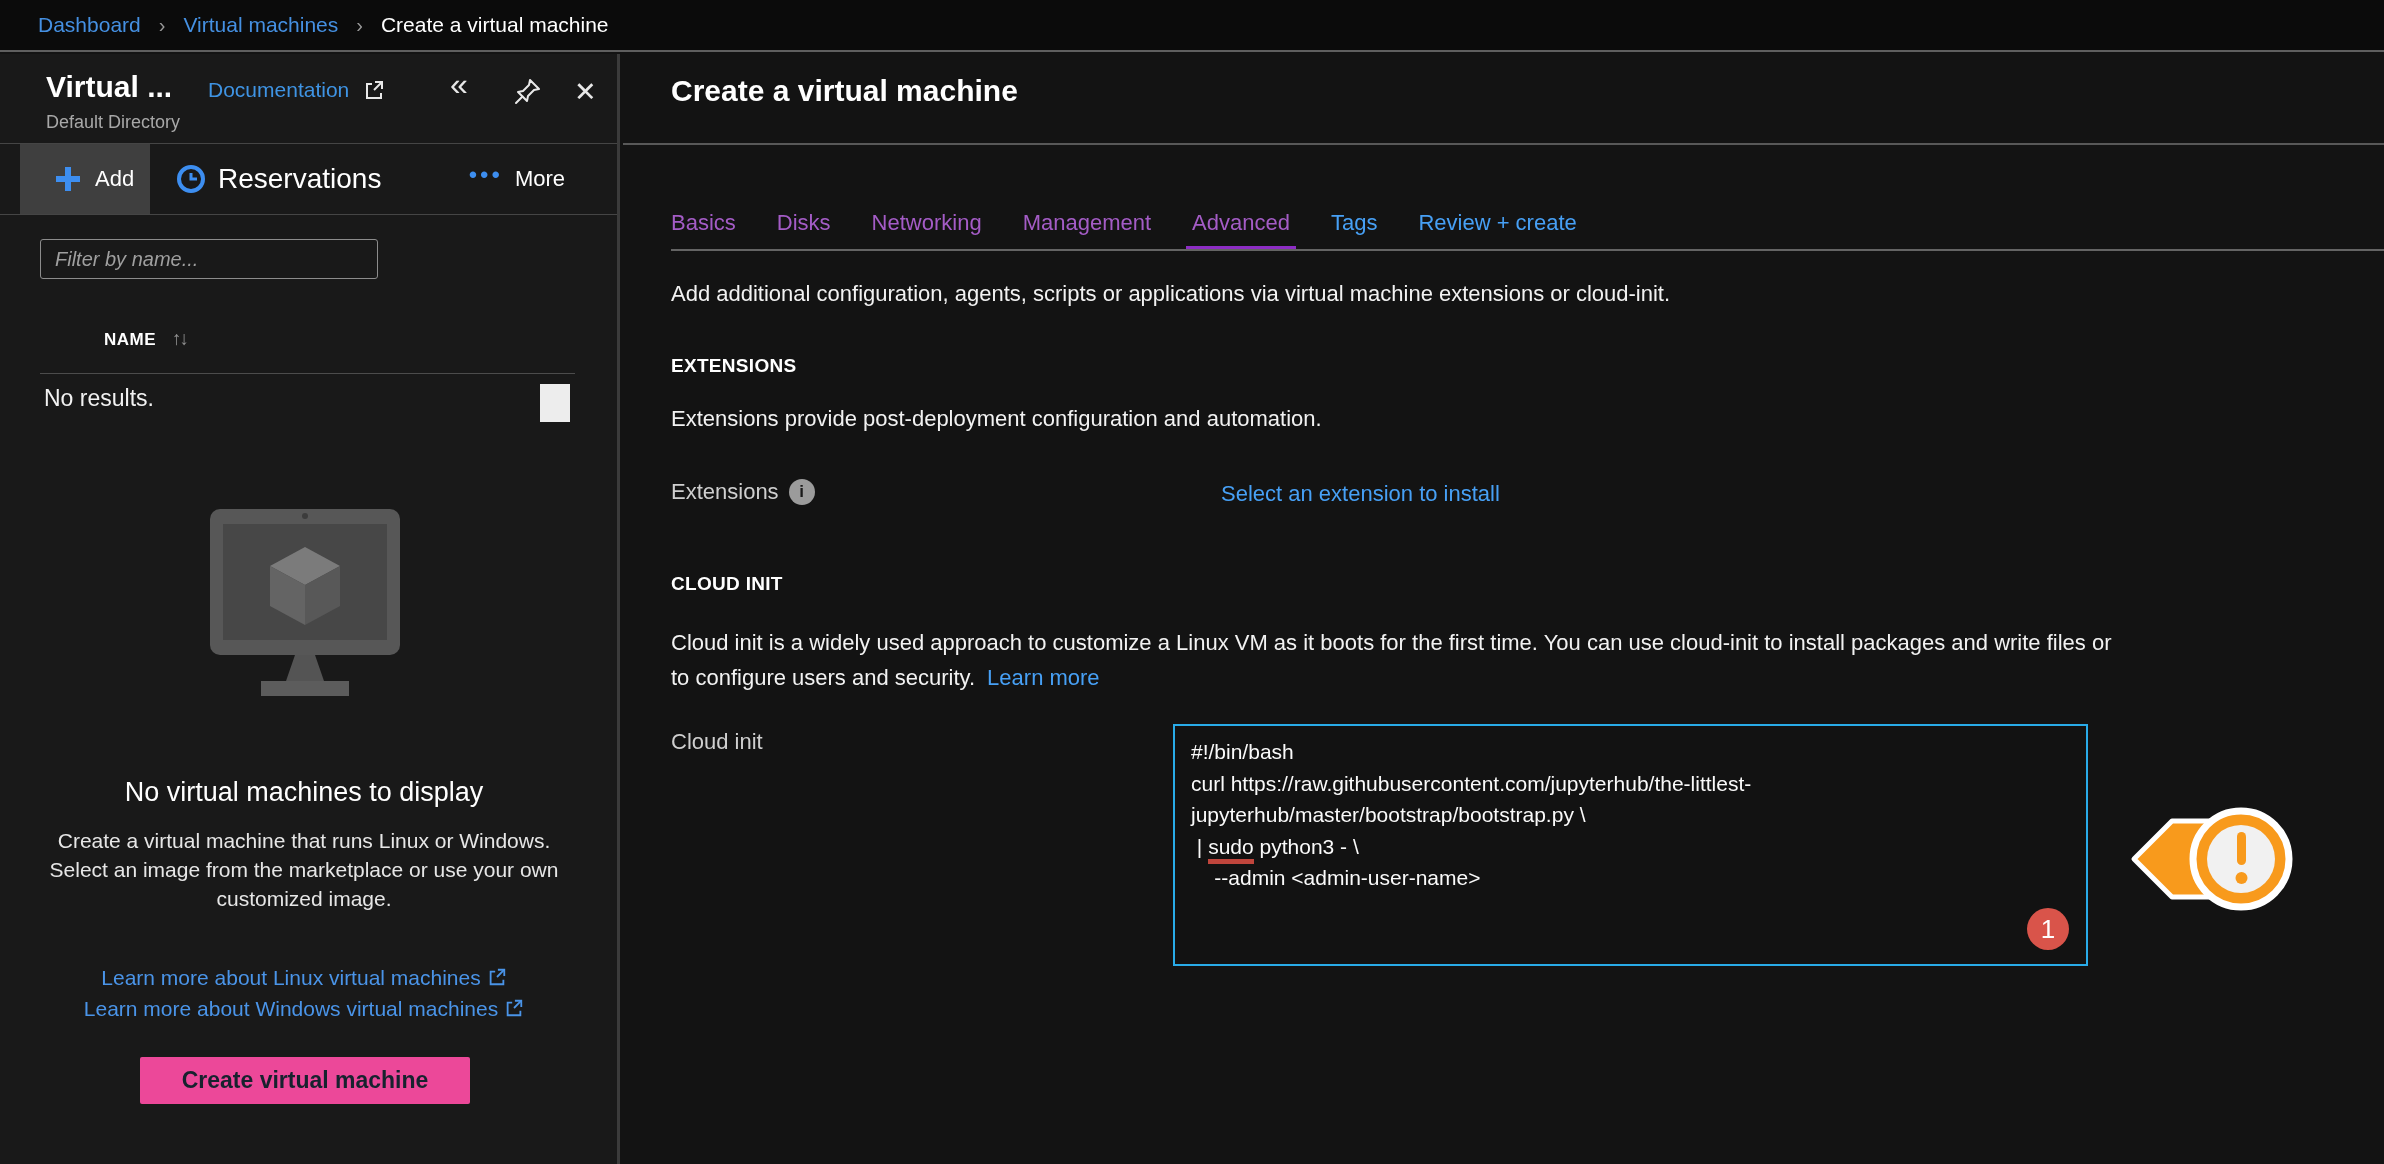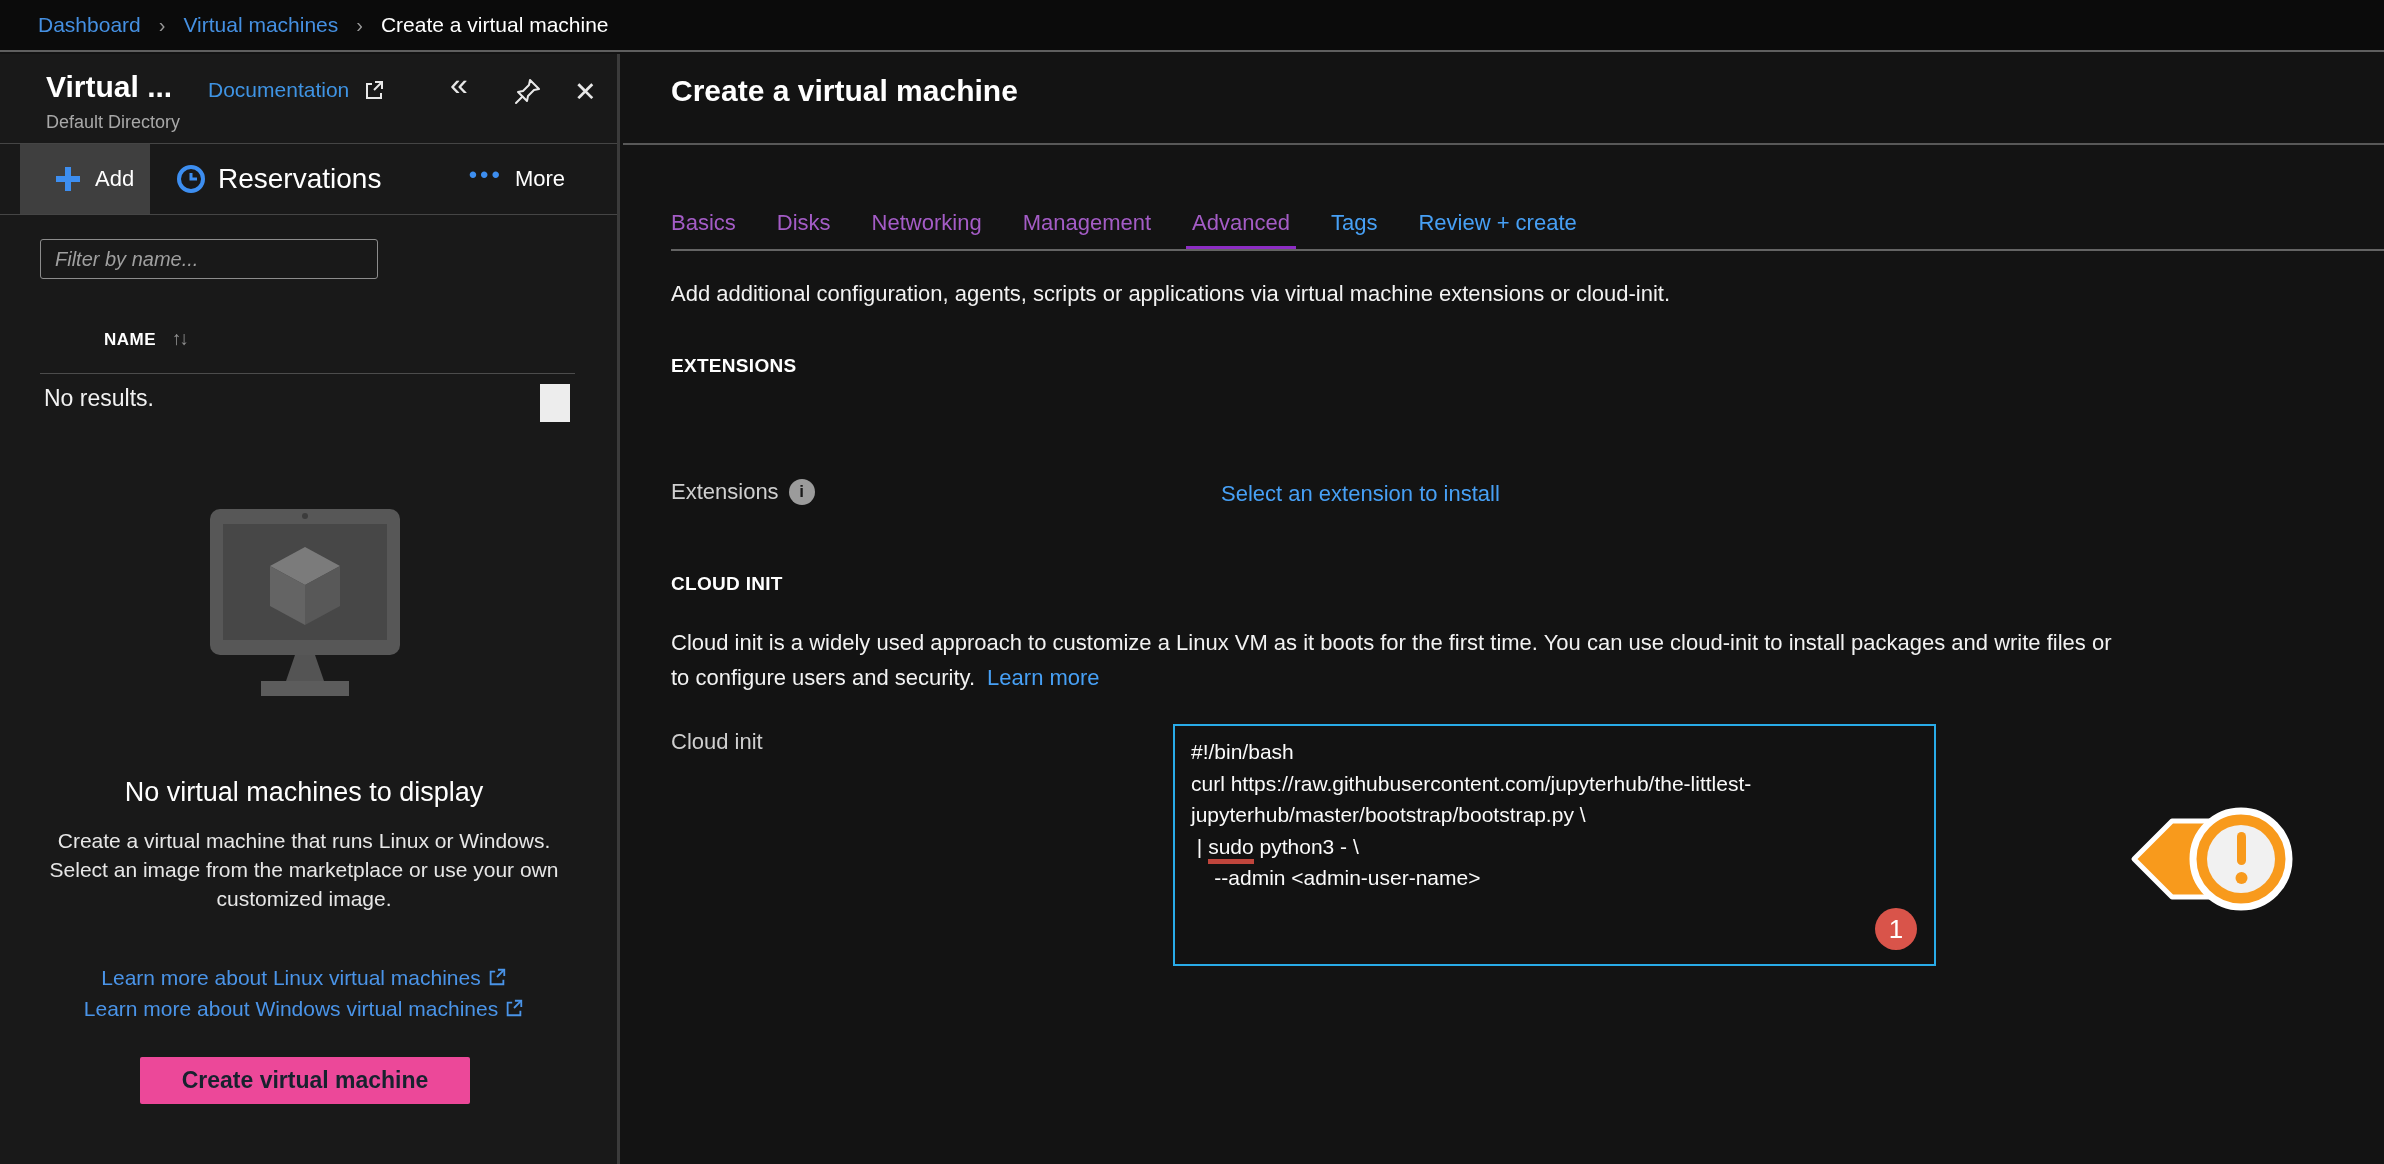--- a/index.html
+++ b/index.html
@@ -76,21 +76,21 @@
   .desc-cloud {top:374px; width:1445px; line-height:35px;}
   .learn-more {color:#47a0f5; margin-left:12px; cursor:pointer;}
 
   .field-row-ext {position:absolute; left:48px; top:228px; right:0;}
   .field-label {font-size:22px; color:#cfcfcf; display:inline-flex; align-items:center; gap:10px;}
   .info-icon {display:inline-block; width:26px; height:26px; border-radius:50%; background:#9b9b9b; color:#1a1a1a;
     font-size:17px; font-weight:bold; text-align:center; line-height:26px; cursor:pointer; font-style:normal;}
   .select-ext-link {position:absolute; left:550px; top:2px; font-size:22px; color:#47a0f5; cursor:pointer;}
 
   .field-label-cloud {position:absolute; left:48px; top:478px; font-size:22px; color:#cfcfcf;}
-  .cloud-box {position:absolute; left:550px; top:473px; width:763px; height:242px; border:2px solid #29abe8;
+  .cloud-box {position:absolute; left:550px; top:473px; width:915px; height:242px; border:2px solid #29abe8;
     box-sizing:border-box; background:#121212; cursor:text;}
   .cloud-code {position:absolute; left:16px; top:10px; right:16px; font-size:21px; line-height:31.5px;
     color:#fafafa; white-space:pre-wrap; font-family:"Liberation Sans",sans-serif;}
   .flagged {border-bottom:5px solid #c0453c; padding-bottom:1px;}
   .step-badge {position:absolute; right:17px; bottom:14px; width:42px; height:42px; border-radius:50%;
     background:#d9544a; color:#fff; font-size:26px; text-align:center; line-height:42px;}
   .warn-marker {position:absolute; left:1497px; top:534px;}
 </style>
 </head>
 <body>
@@ -205,20 +205,21 @@
         <span class="tab plain">Tags</span>
         <span class="tab plain">Review + create</span>
       </div>
       <div class="tabs-rule"></div>
     </div>
 
     <div class="main-content">
       <div class="intro">Add additional configuration, agents, scripts or applications via virtual machine extensions or cloud-init.</div>
 
       <div class="sec-head sec-ext">EXTENSIONS</div>
+      <div class="sec-desc desc-ext">Extensions provide post-deployment configuration and automation.</div>
 
       <div class="field-row-ext">
         <span class="field-label">
           <span>Extensions</span>
           <span class="info-icon">i</span>
         </span>
         <span class="select-ext-link">Select an extension to install</span>
       </div>
 
       <div class="sec-head sec-cloud">CLOUD INIT</div>

